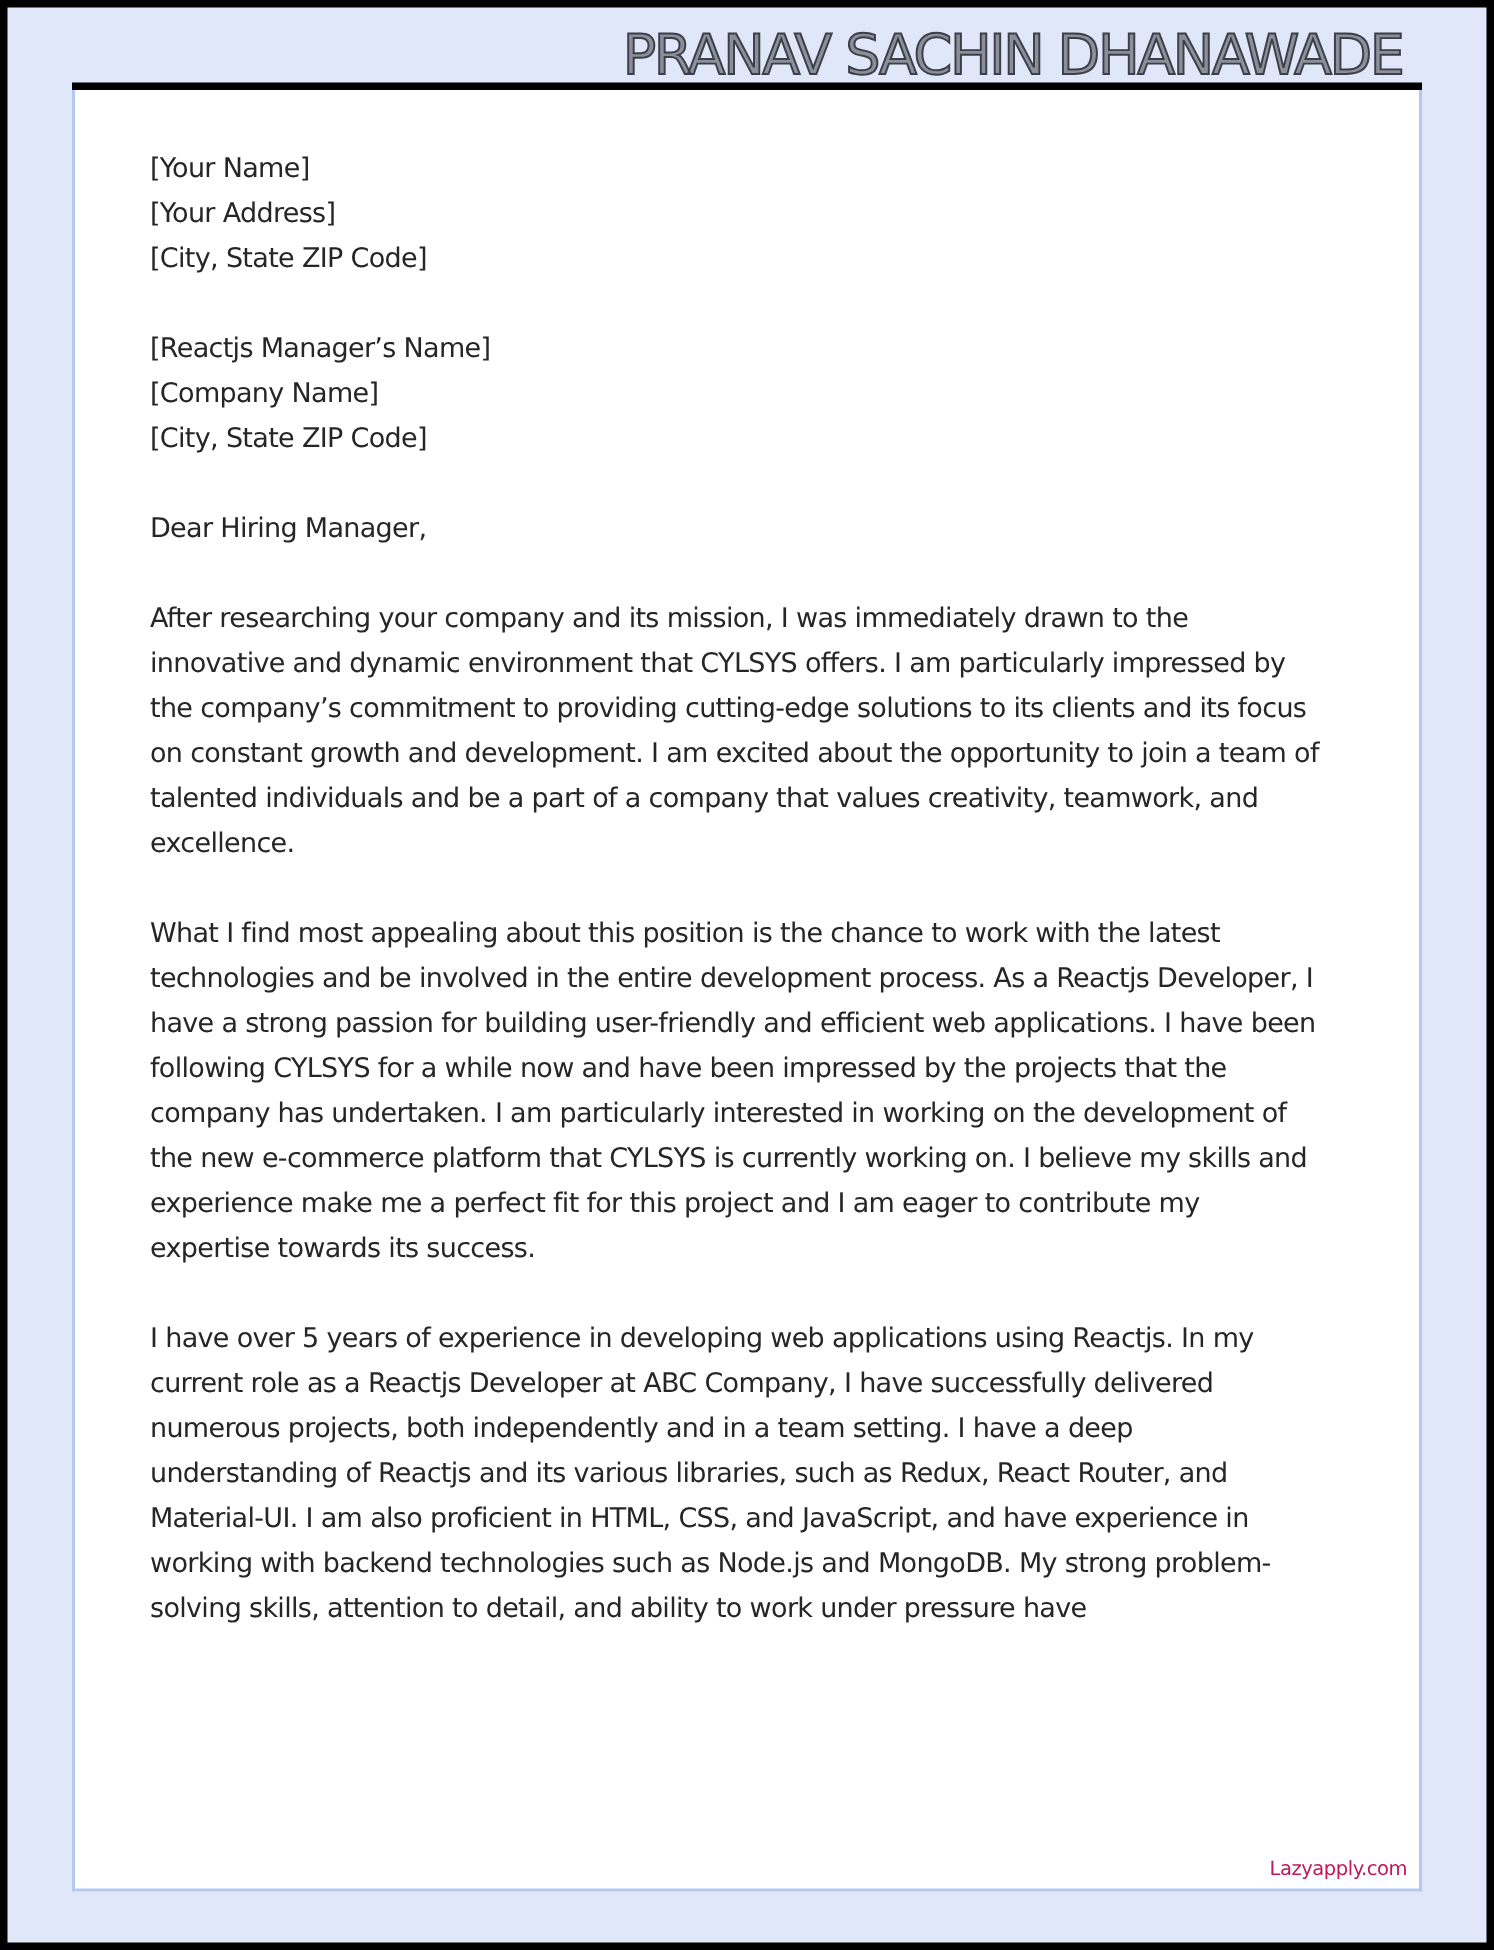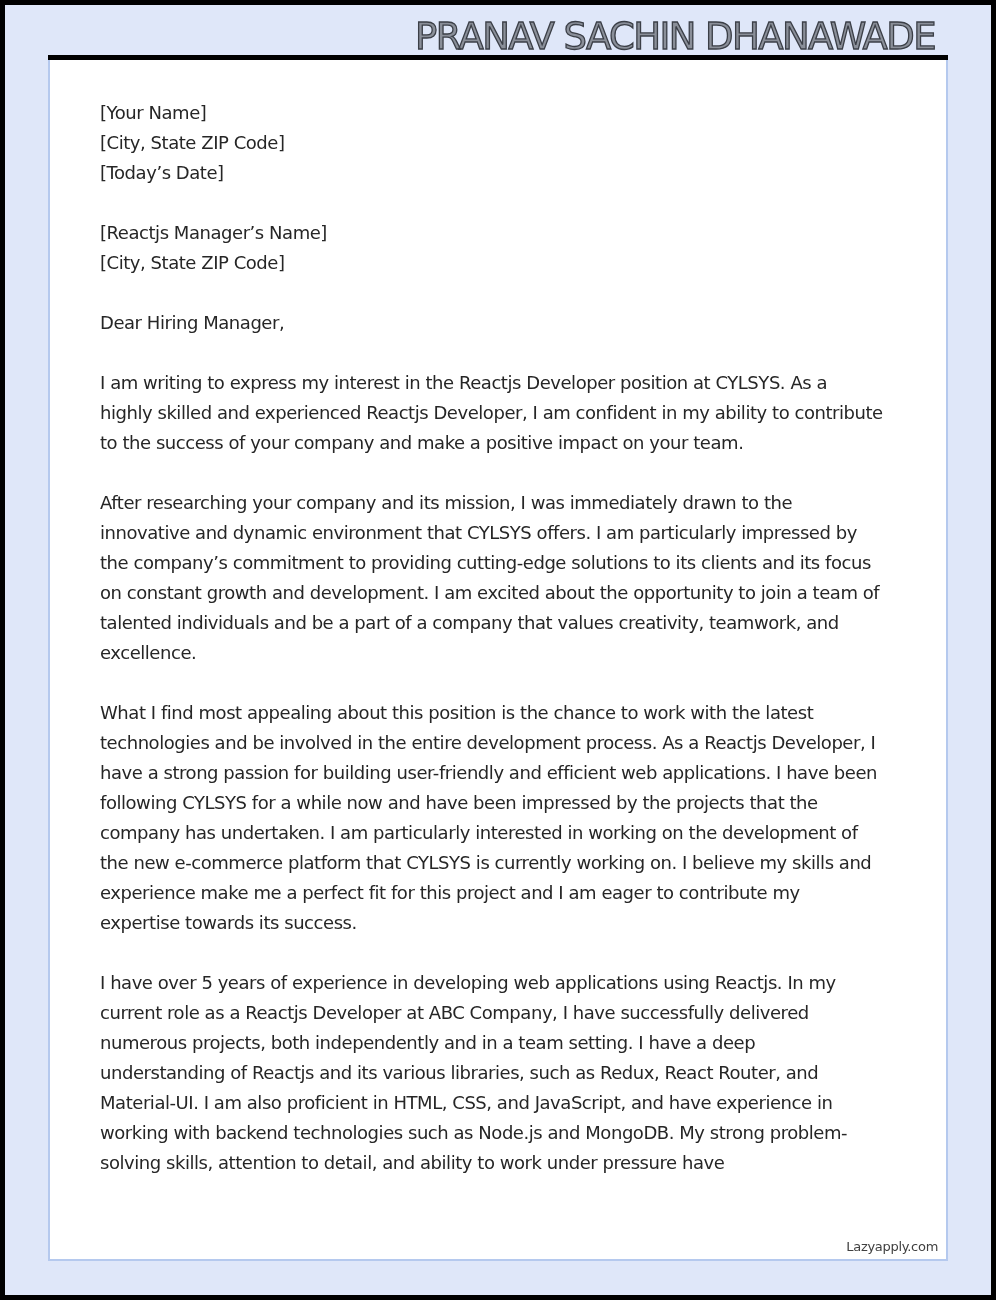--- a/index.html
+++ b/index.html
@@ -73,43 +73,43 @@
     .letter .line {
       display: block;
     }
     .footer-brand {
       position: absolute;
       right: 53px;
       top: 1234px;
       font-family: "DejaVu Sans", sans-serif;
       font-size: 13px;
       letter-spacing: -0.3px;
-      color: #404040;
+      color: #be185d;
       z-index: 3;
     }
   </style>
 </head>
 <body>
 
 <div class="frame">
   <div class="title">PRANAV SACHIN DHANAWADE</div>
   <div class="title-bar"></div>
   <div class="page"></div>
 
   <div class="letter">
     <p>
       <span class="line">[Your Name]</span>
+      <span class="line">[Your Address]</span>
       <span class="line">[City, State ZIP Code]</span>
-      <span class="line">[Today’s Date]</span>
     </p>
     <p>
       <span class="line">[Reactjs Manager’s Name]</span>
+      <span class="line">[Company Name]</span>
       <span class="line">[City, State ZIP Code]</span>
     </p>
     <p>Dear Hiring Manager,</p>
-    <p>I am writing to express my interest in the Reactjs Developer position at CYLSYS. As a highly skilled and experienced Reactjs Developer, I am confident in my ability to contribute to the success of your company and make a positive impact on your team.</p>
     <p>After researching your company and its mission, I was immediately drawn to the innovative and dynamic environment that CYLSYS offers. I am particularly impressed by the company’s commitment to providing cutting-edge solutions to its clients and its focus on constant growth and development. I am excited about the opportunity to join a team of talented individuals and be a part of a company that values creativity, teamwork, and excellence.</p>
     <p>What I find most appealing about this position is the chance to work with the latest technologies and be involved in the entire development process. As a Reactjs Developer, I have a strong passion for building user-friendly and efficient web applications. I have been following CYLSYS for a while now and have been impressed by the projects that the company has undertaken. I am particularly interested in working on the development of the new e-commerce platform that CYLSYS is currently working on. I believe my skills and experience make me a perfect fit for this project and I am eager to contribute my expertise towards its success.</p>
     <p>I have over 5 years of experience in developing web applications using Reactjs. In my current role as a Reactjs Developer at ABC Company, I have successfully delivered numerous projects, both independently and in a team setting. I have a deep understanding of Reactjs and its various libraries, such as Redux, React Router, and Material-UI. I am also proficient in HTML, CSS, and JavaScript, and have experience in working with backend technologies such as Node.js and MongoDB. My strong problem-solving skills, attention to detail, and ability to work under pressure have</p>
   </div>
 
   <div class="footer-brand">Lazyapply.com</div>
 </div>
 
 </body></html>

